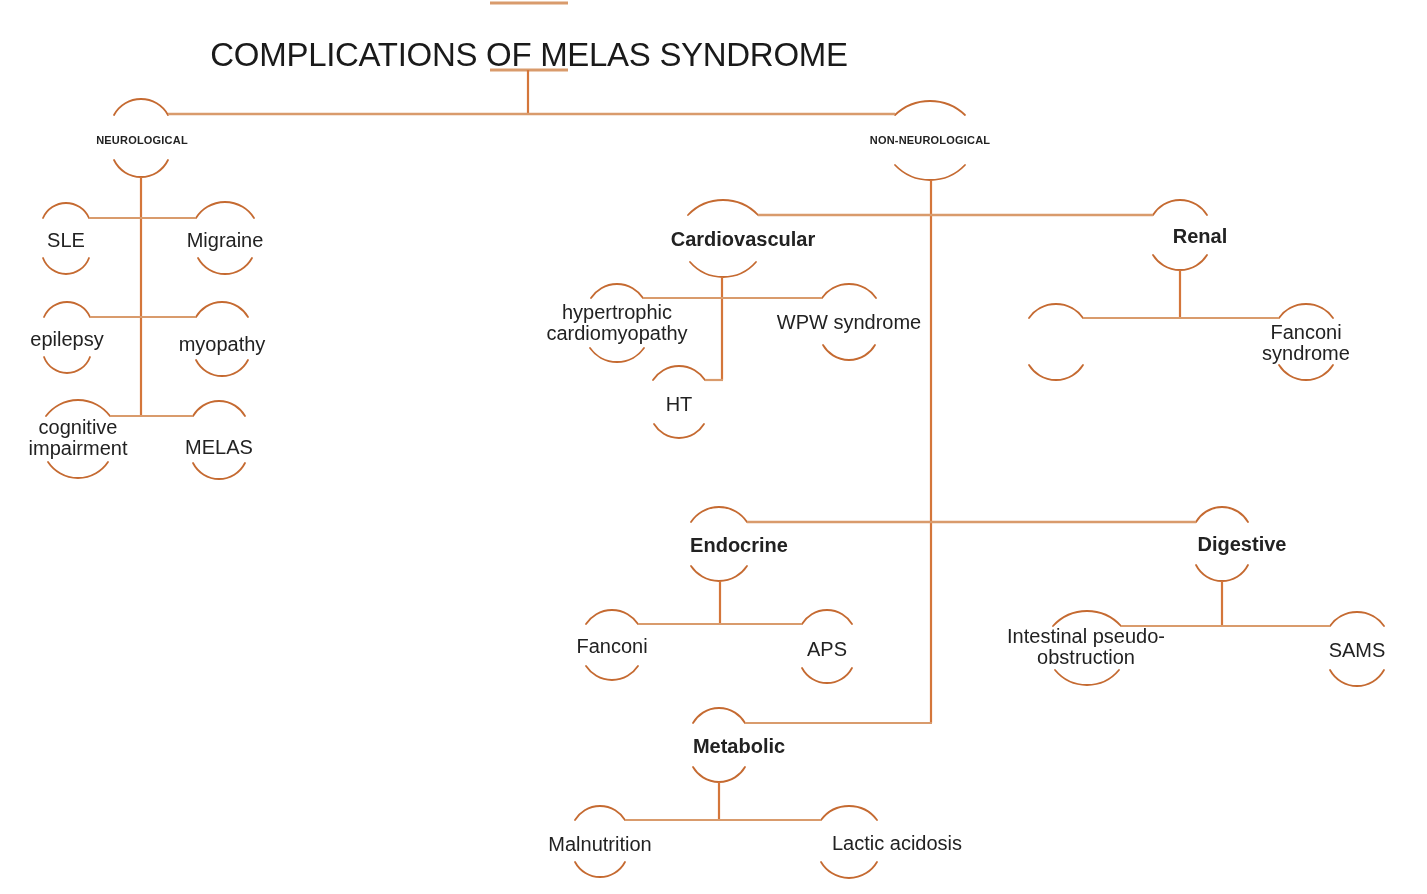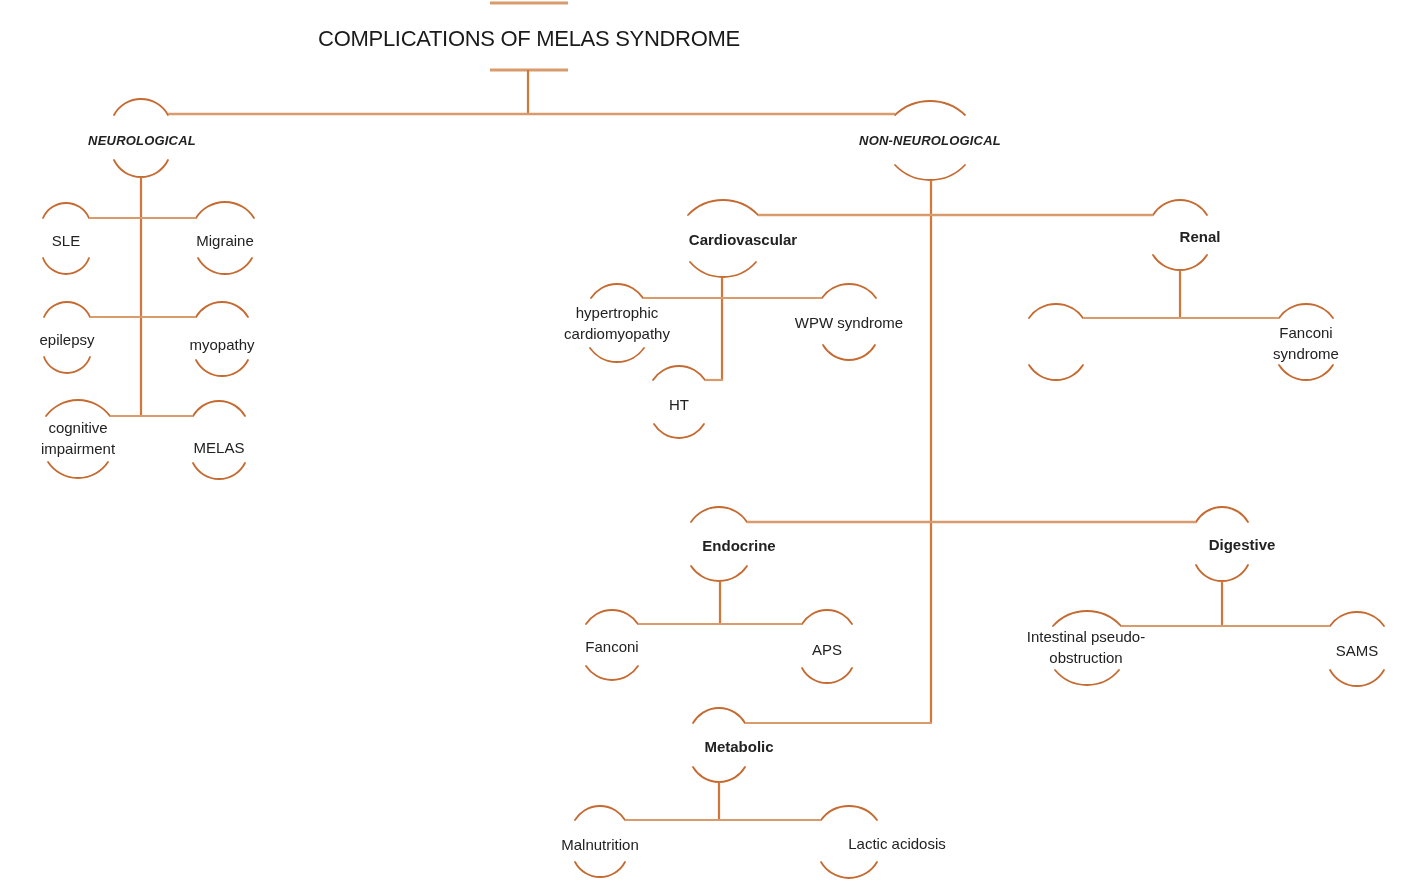--- a/index.html
+++ b/index.html
@@ -7,34 +7,35 @@
     position:relative;
     width:1427px;height:894px;
     background:#ffffff;
     font-family:"Liberation Sans", sans-serif;
     overflow:hidden;
   }
   #diagram-svg{position:absolute;left:0;top:0;}
   .lbl{
     position:absolute;
     transform:translate(-50%,-50%);
-    font-size:15px;
+    font-size:20px;
     line-height:21px;
     color:#222222;
     text-align:center;
     white-space:nowrap;
   }
   .wrap{white-space:normal;}
   .cat{font-weight:bold;margin-left:20px;}
-  .grp{font-weight:bold;font-size:13px;letter-spacing:.2px;font-style:italic;}
+  .grp{font-weight:bold;font-size:11px;letter-spacing:.2px;}
   .ttl{
-    font-size:22px;
+    font-size:33px;
     letter-spacing:-0.3px;
     color:#1a1a1a;
     white-space:nowrap;
+    margin-top:16px;
   }
 </style>
 </head>
 <body>
 
 <div id="stage">
   <svg id="diagram-svg" width="1427" height="894" viewBox="0 0 1427 894">
       <path d="M 114 115 A 30.78125 30.78125 0 0 1 168 115" fill="none" stroke="#C56A31" stroke-width="1.8" stroke-linecap="round"></path>
       <path d="M 114 160 A 29.941176470588236 29.941176470588236 0 0 0 168 160" fill="none" stroke="#C56A31" stroke-width="1.8" stroke-linecap="round"></path>
       <path d="M 43 218 A 25.133333333333333 25.133333333333333 0 0 1 89 218" fill="none" stroke="#C56A31" stroke-width="1.8" stroke-linecap="round"></path>

